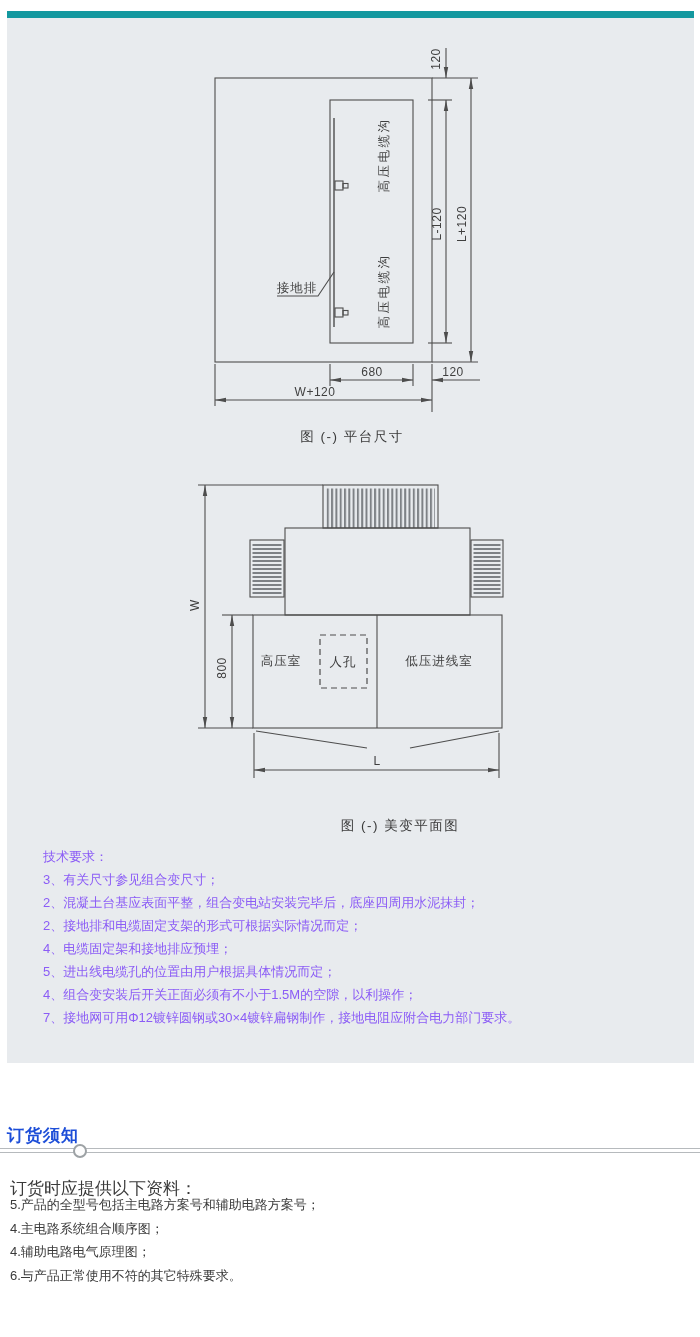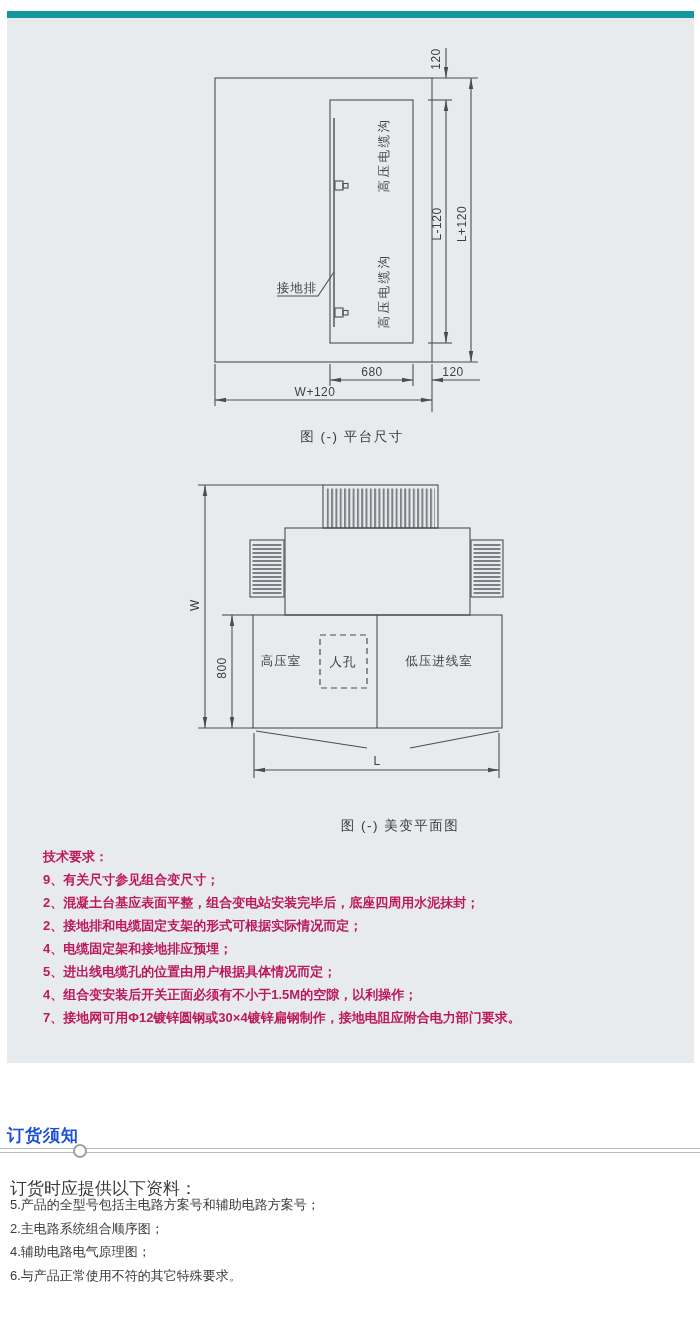--- a/index.html
+++ b/index.html
@@ -26,21 +26,21 @@
   svg text{
     font-family:"Liberation Sans","DejaVu Sans",sans-serif;
     fill:#3f3f3f;
   }
   .dim-label{font-size:12px;letter-spacing:0.5px;}
   .room-label{font-size:12.5px;letter-spacing:1px;}
   .vtext{font-size:12.5px;letter-spacing:2.5px;}
   .caption{font-size:13.5px;letter-spacing:1.5px;fill:#3a3a3a;}
   .tech-block{
     position:absolute;left:43px;top:845px;width:620px;
-    font-size:13px;line-height:23px;color:#be185d;font-weight:bold;
+    font-size:13px;line-height:23px;color:#8b5cf6;
   }
   .order-title{
     position:absolute;left:7px;top:1124px;
     font-size:17px;font-weight:bold;color:#1d4ed8;letter-spacing:1px;
   }
   .order-divider{
     position:absolute;left:0;top:1148px;width:700px;height:3px;
     border-top:1px solid #b6babd;border-bottom:1px solid #b6babd;
   }
   .order-divider-dot{
@@ -165,33 +165,33 @@
     <text class="room-label" text-anchor="middle" x="343" y="666">人孔</text>
     <text class="room-label" text-anchor="middle" x="439" y="665">低压进线室</text>
     <text class="dim-label" text-anchor="middle" x="199" y="605" transform="rotate(-90 199 605)">W</text>
     <text class="dim-label" text-anchor="middle" x="226" y="668" transform="rotate(-90 226 668)">800</text>
     <text class="dim-label" text-anchor="middle" x="377" y="765">L</text>
     <text class="caption" text-anchor="middle" x="400" y="830">图 (-) 美变平面图</text>
   </svg>
 
   <div class="tech-block">
     <div>技术要求：</div>
-    <div>9、有关尺寸参见组合变尺寸；</div>
+    <div>3、有关尺寸参见组合变尺寸；</div>
     <div>2、混凝土台基应表面平整，组合变电站安装完毕后，底座四周用水泥抹封；</div>
     <div>2、接地排和电缆固定支架的形式可根据实际情况而定；</div>
     <div>4、电缆固定架和接地排应预埋；</div>
     <div>5、进出线电缆孔的位置由用户根据具体情况而定；</div>
     <div>4、组合变安装后开关正面必须有不小于1.5M的空隙，以利操作；</div>
     <div>7、接地网可用Φ12镀锌圆钢或30×4镀锌扁钢制作，接地电阻应附合电力部门要求。</div>
   </div>
 
   <div class="order-title">订货须知</div>
   <div class="order-divider"></div>
   <div class="order-divider-dot"></div>
   <div class="order-intro">订货时应提供以下资料：</div>
   <div class="order-list">
     <div>5.产品的全型号包括主电路方案号和辅助电路方案号；</div>
-    <div>2.主电路系统组合顺序图；</div>
+    <div>4.主电路系统组合顺序图；</div>
     <div>4.辅助电路电气原理图；</div>
     <div>6.与产品正常使用不符的其它特殊要求。</div>
   </div>
 
 </div>
 
 </body></html>

